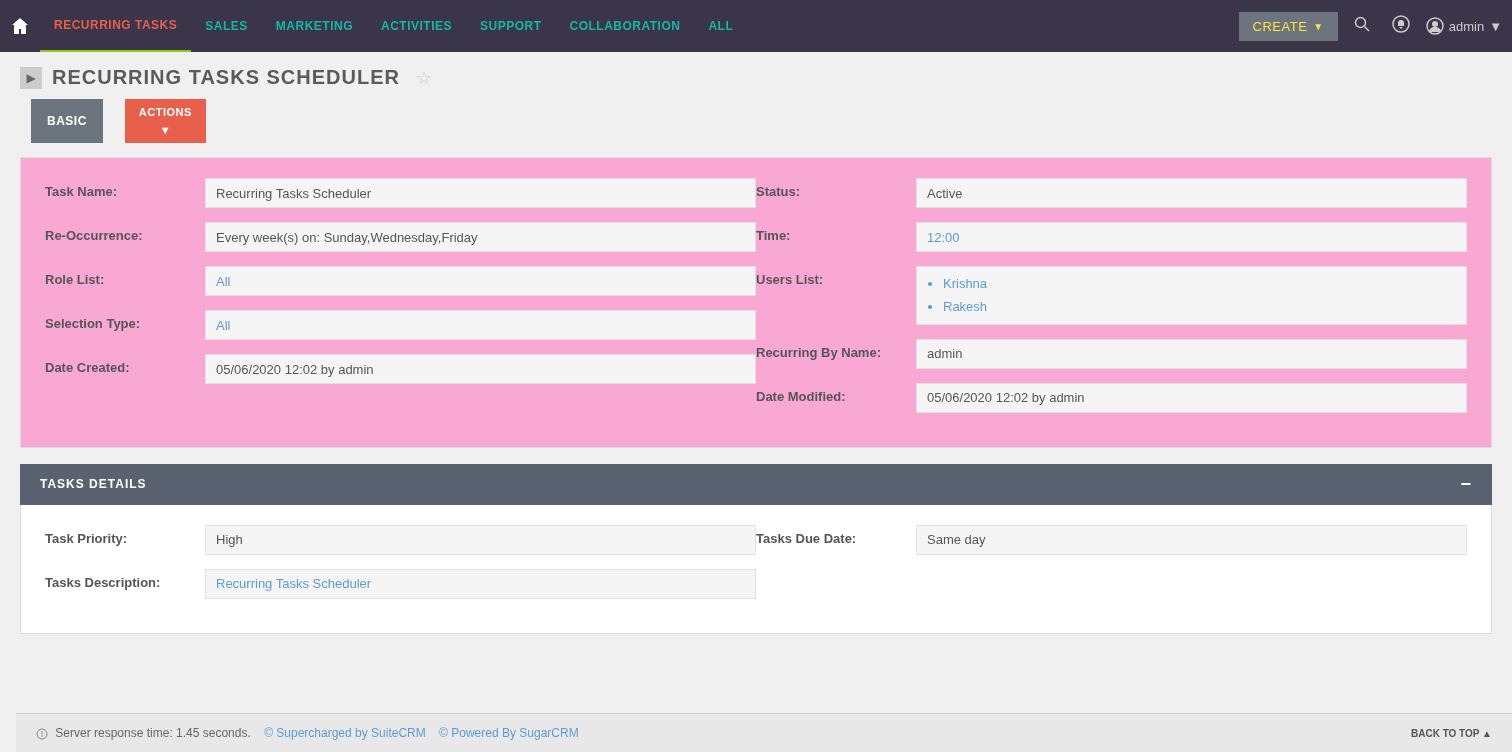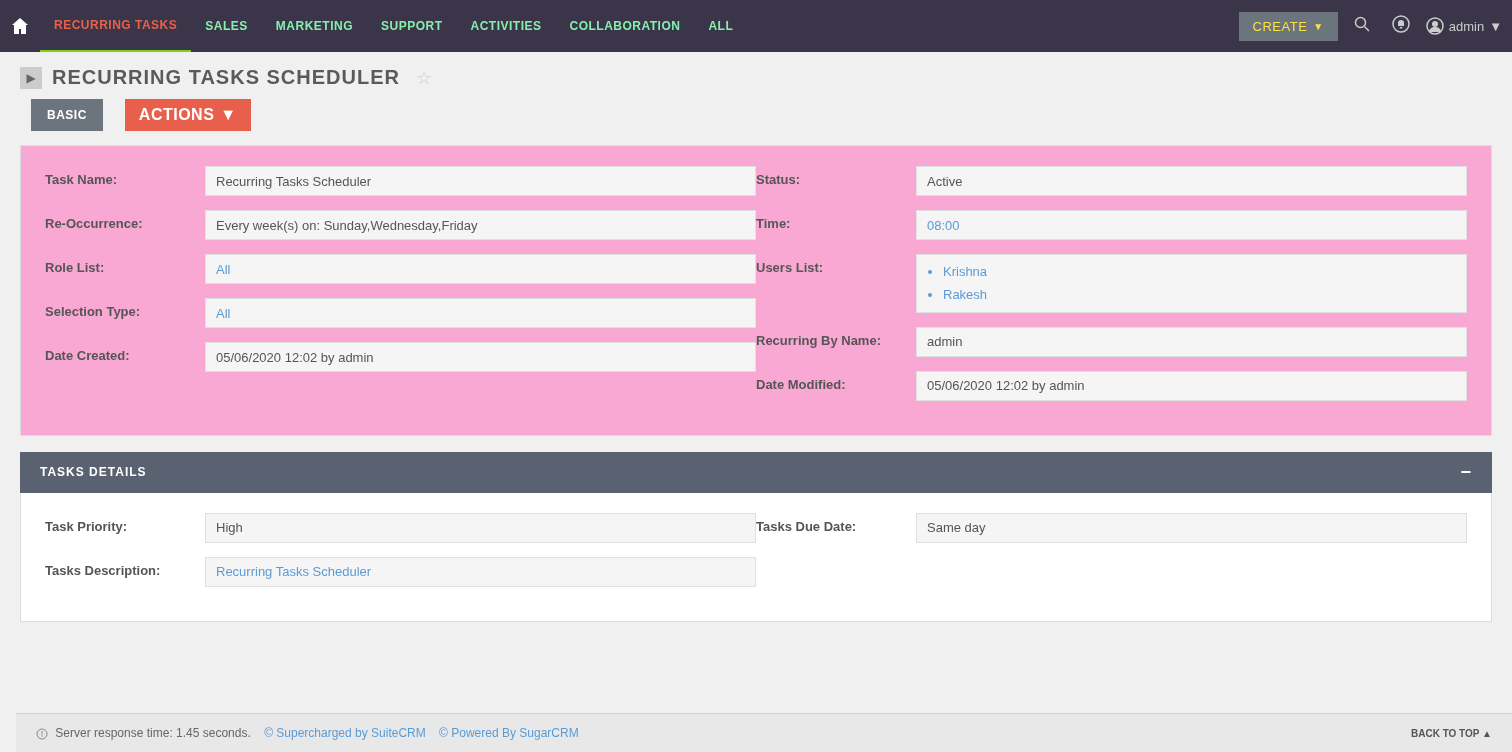--- a/index.html
+++ b/index.html
@@ -19,21 +19,21 @@
       margin-right: 10px;
       cursor: pointer;
       display: flex; align-items: center;
     }
     .nav-items {
       display: flex;
       align-items: center;
       flex: 1;
     }
     .nav-item {
-      color: #86efac;
+      color: #14b8a6;
       font-size: 12px;
       font-weight: bold;
       letter-spacing: 0.5px;
       padding: 0 14px;
       height: 52px;
       display: flex; align-items: center;
       cursor: pointer;
       text-transform: uppercase;
     }
     .nav-item.active {
@@ -112,25 +112,25 @@
       font-size: 12px;
       font-weight: bold;
       cursor: pointer;
       letter-spacing: 0.5px;
     }
     .btn-actions {
       background: #e8604c;
       color: #fff;
       border: none;
       padding: 7px 14px;
-      font-size: 16px;
+      font-size: 11px;
       font-weight: bold;
       cursor: pointer;
       letter-spacing: 0.5px;
-      display: flex; gap: 6px;
+      display: flex; gap: 6px; flex-direction: column;
     }
 
     
     .main-card {
       background: #f9a8d4;
       margin: 0 20px 16px 20px;
       border: 1px solid #ddd;
       padding: 20px 24px;
     }
 
@@ -224,22 +224,22 @@
 <nav class="top-nav">
   <div class="nav-home">
     <svg width="20" height="20" viewBox="0 0 20 20" fill="white">
       <path d="M10 2L2 9h2v9h5v-5h2v5h5V9h2L10 2z"></path>
     </svg>
   </div>
   <div class="nav-items">
     <div class="nav-item active">RECURRING TASKS</div>
     <div class="nav-item">SALES</div>
     <div class="nav-item">MARKETING</div>
+    <div class="nav-item">ACTIVITIES</div>
     <div class="nav-item">SUPPORT</div>
-    <div class="nav-item">ACTIVITIES</div>
     <div class="nav-item">COLLABORATION</div>
     <div class="nav-item">ALL</div>
   </div>
   <div class="nav-right">
     <button class="create-btn">
       <span>CREATE</span>
       <span class="dropdown-arrow">▼</span>
     </button>
     <span class="nav-icon">
       <svg width="16" height="16" viewBox="0 0 16 16" fill="#ccc">
@@ -308,21 +308,21 @@
         </div>
       </div>
 
       <div class="right-col">
         <div class="field-row">
           <span class="field-label">Status:</span>
           <span class="field-value">Active</span>
         </div>
         <div class="field-row">
           <span class="field-label">Time:</span>
-          <span class="field-value link">08:00</span>
+          <span class="field-value link">12:00</span>
         </div>
         <div class="field-row">
           <span class="field-label">Users List:</span>
           <div class="users-list">
             <ul>
               <li>Krishna</li>
               <li>Rakesh</li>
             </ul>
           </div>
         </div>

